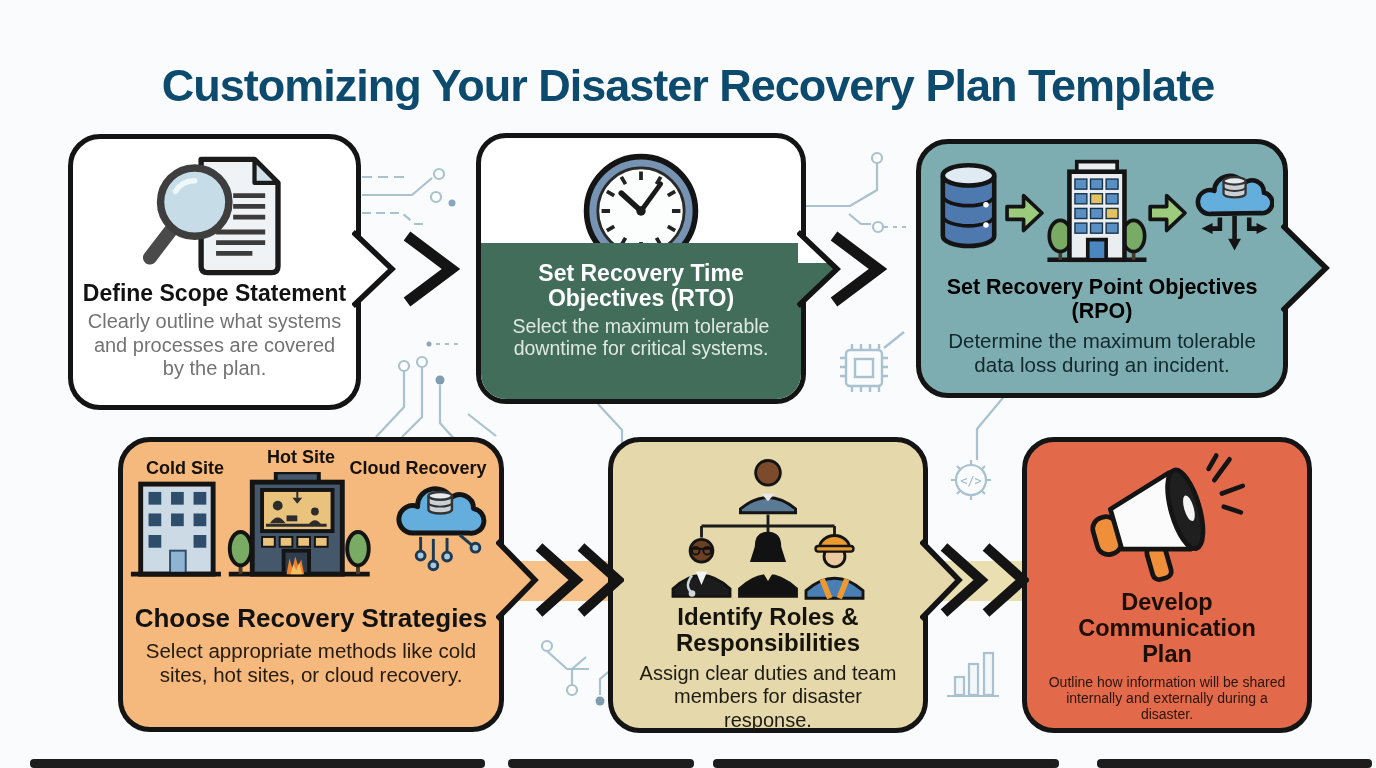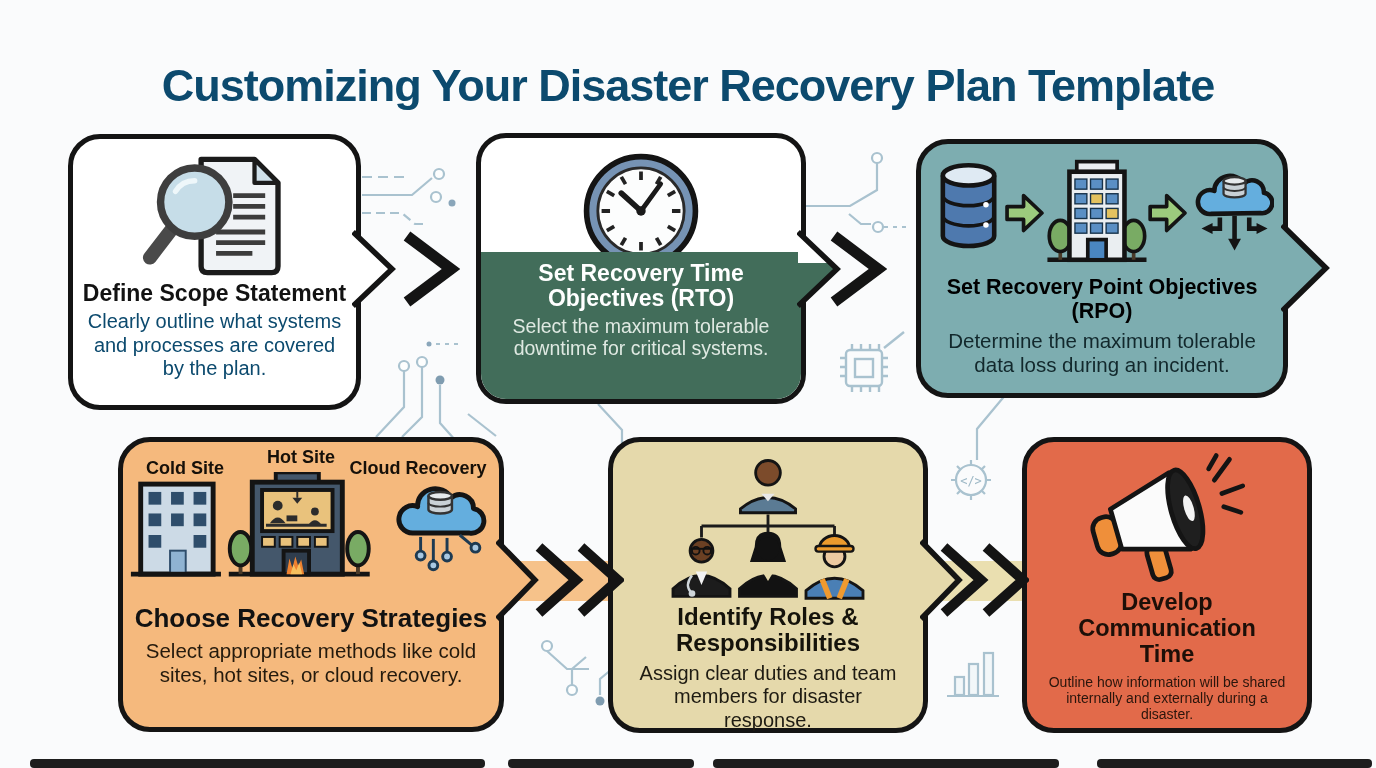--- a/index.html
+++ b/index.html
@@ -9,30 +9,30 @@
               font-size:45px;font-weight:800;letter-spacing:-1px;color:#0c4a6e;}
   .decor{position:absolute;left:0;top:0;z-index:0;}
   .band{position:absolute;z-index:0;}
   .strip{position:absolute;height:9px;border-radius:4px;background:#1d1d1d;top:759px;z-index:0;}
   .box{position:absolute;z-index:2;border:5px solid #141414;border-radius:32px;
        box-sizing:border-box;text-align:center;}
   .tail{position:absolute;z-index:3;}
   .flow-arrow{position:absolute;z-index:4;}
   .icon-wrap{display:flex;justify-content:center;}
   .box-title{font-weight:800;color:#121212;line-height:1.1;}
-  .box-desc{font-weight:500;color:#0c4a6e;line-height:1.17;}
+  .box-desc{font-weight:500;color:#737373;line-height:1.17;}
   
   #box-scope{left:68px;top:134px;width:293px;height:276px;}
   #box-scope .icon-wrap{margin-top:14px;}
   #box-scope .box-title{font-size:23px;margin-top:2px;}
   #box-scope .box-desc{font-size:20px;margin-top:4px;padding:0 14px;}
   
   #box-rto{left:476px;top:133px;width:330px;height:271px;overflow:hidden;border-radius:30px;}
   #box-rto .icon-wrap{margin-top:12px;}
-  .rto-panel{position:absolute;left:0;right:0;bottom:0;height:138px;padding-top:9px;}
+  .rto-panel{position:absolute;left:0;right:0;bottom:0;height:138px;padding-top:18px;}
   .rto-panel .box-title{color:#fff;font-size:23px;padding:0 28px;}
   .rto-panel .box-desc{color:#dfe9e2;font-size:19.5px;margin-top:3px;padding:0 24px;}
   
   #box-rpo{left:916px;top:139px;width:372px;height:259px;}
   #box-rpo .icon-wrap{margin-top:13px;}
   #box-rpo .box-title{font-size:21.5px;margin-top:7px;color:#000000;}
   #box-rpo .box-desc{font-size:20.5px;margin-top:6px;color:#12282c;padding:0 16px;}
   
   #box-strategies{left:118px;top:437px;width:386px;height:295px;}
   #box-strategies .icon-wrap{margin-top:30px;}
@@ -360,21 +360,21 @@
           <ellipse cx="126" cy="72" rx="5" ry="14" fill="#f4f4f4"></ellipse>
         </g>
         <g stroke="#141414" stroke-width="5" stroke-linecap="round">
           <line x1="150" y1="34" x2="166" y2="12"></line>
           <line x1="144" y1="22" x2="152" y2="8"></line>
           <line x1="158" y1="48" x2="180" y2="40"></line>
           <line x1="160" y1="62" x2="178" y2="68"></line>
         </g>
       </svg>
     </div>
-    <div class="box-title">Develop Communication Time</div>
+    <div class="box-title">Develop Communication Plan</div>
     <div class="box-desc">Outline how information will be shared internally and externally during a disaster.</div>
   </div>
 
   <svg class="tail" style="left:352px;top:226px;" width="48" height="86">
     <path d="M1 6 L40 43 L1 80" fill="#ffffff" stroke="#141414" stroke-width="5.5"></path>
   </svg>
   <svg class="tail" style="left:797px;top:226px;" width="48" height="86">
     <path d="M1 6 L40 43 L1 80" fill="#426d5a"></path>
     <polygon points="1,6 33,37 1,37" fill="#ffffff"></polygon>
     <path d="M1 6 L40 43 L1 80" fill="none" stroke="#141414" stroke-width="5.5"></path>

